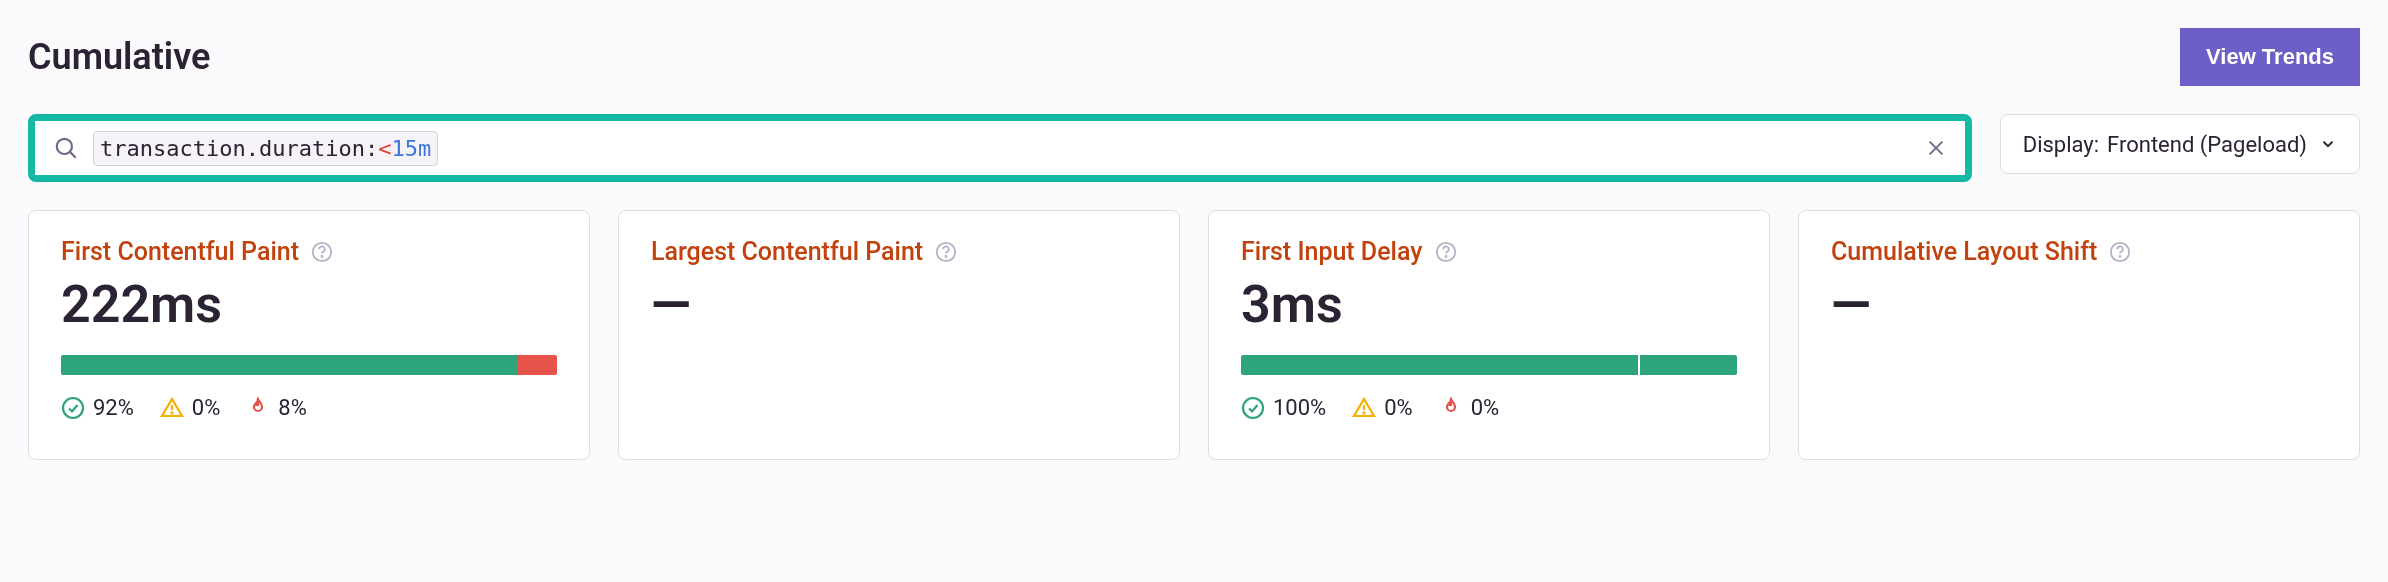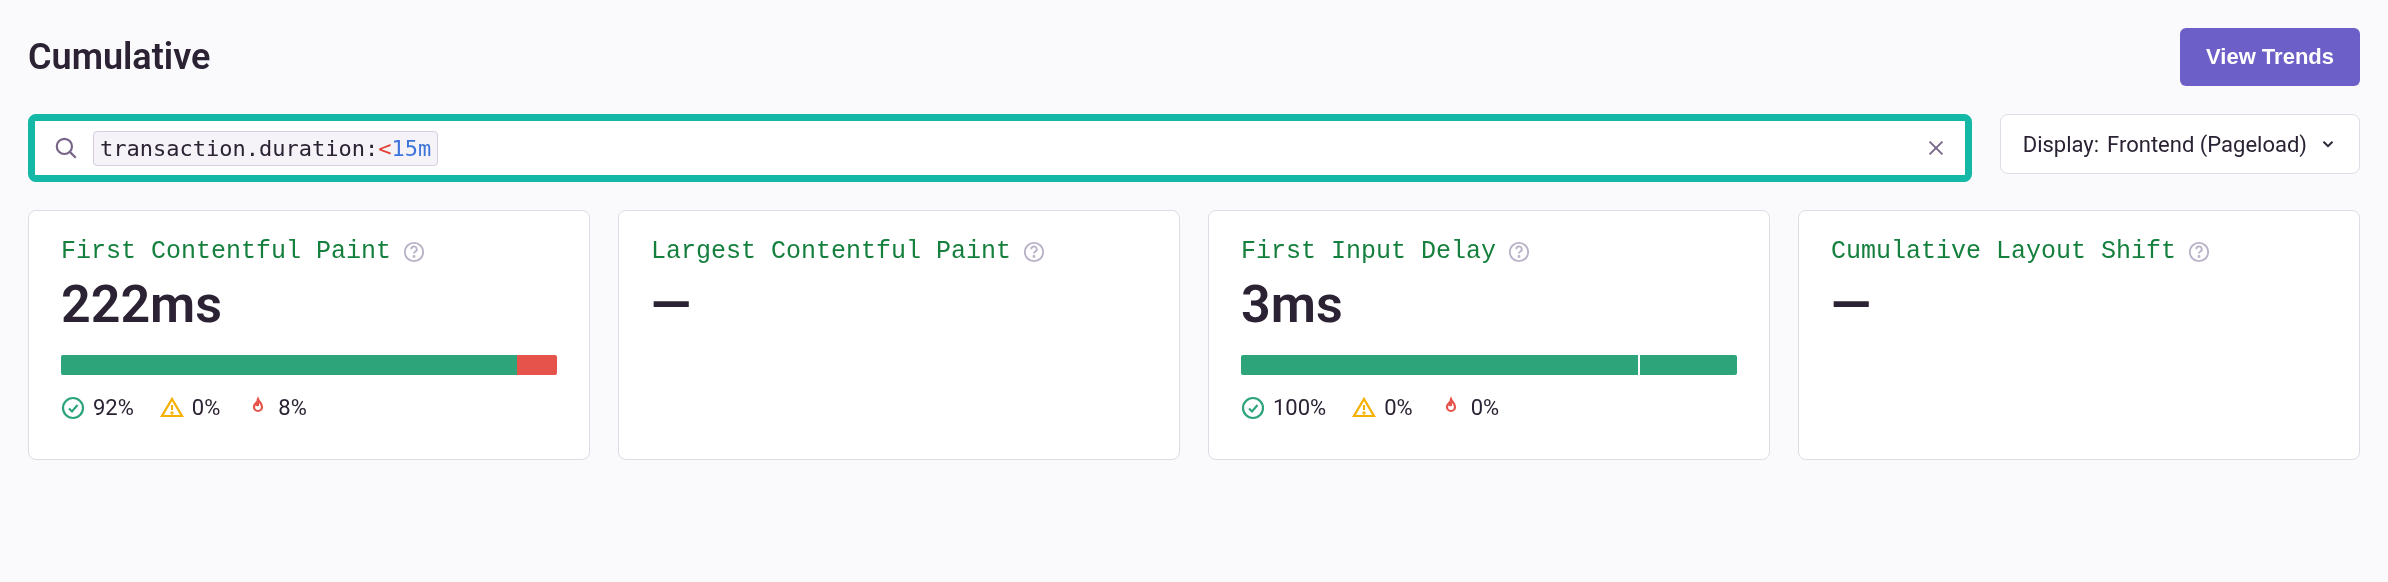--- a/index.html
+++ b/index.html
@@ -17,21 +17,21 @@
   }
   .page-title {
     font-size: 36px;
     font-weight: 600;
     color: #2b2233;
   }
   .view-trends-btn {
     background: #6c5fc7;
     color: #fff;
     border: none;
-    border-radius: 6px;
+    border-radius: 0;
     padding: 16px 26px;
     font-size: 22px;
     font-weight: 600;
     cursor: pointer;
   }
   .controls-row {
     display: flex;
     gap: 28px;
     margin-bottom: 28px;
   }
@@ -96,22 +96,21 @@
   }
   .card-title-row {
     display: flex;
     align-items: center;
     gap: 12px;
     margin-bottom: 10px;
   }
   .card-title {
     font-size: 25px;
     font-weight: 500;
-    color: #15803d;
-    font-family: Liberation Mono, monospace;
+    color: #c2410c;
   }
   .help-icon { color: #b9b1c7; flex-shrink: 0; }
   .card-value {
     font-size: 52px;
     font-weight: 600;
     color: #2b2233;
     line-height: 1.1;
     margin-bottom: 22px;
   }
   .card-dash {

